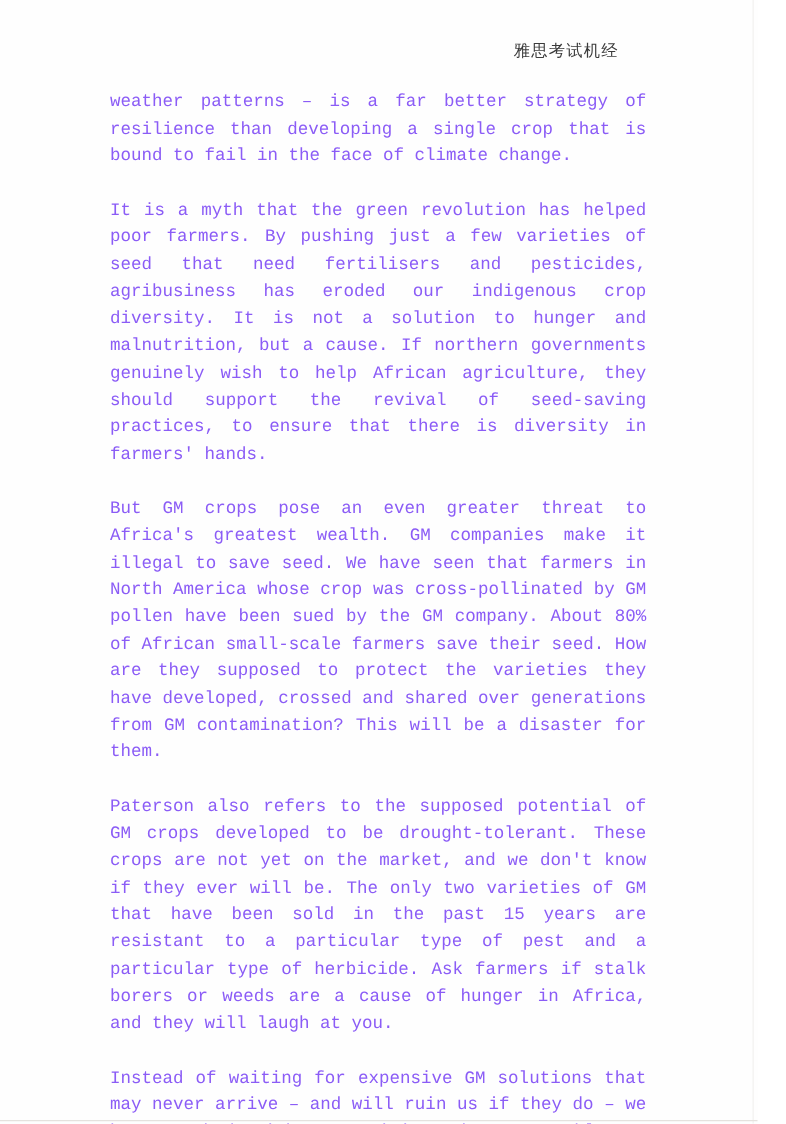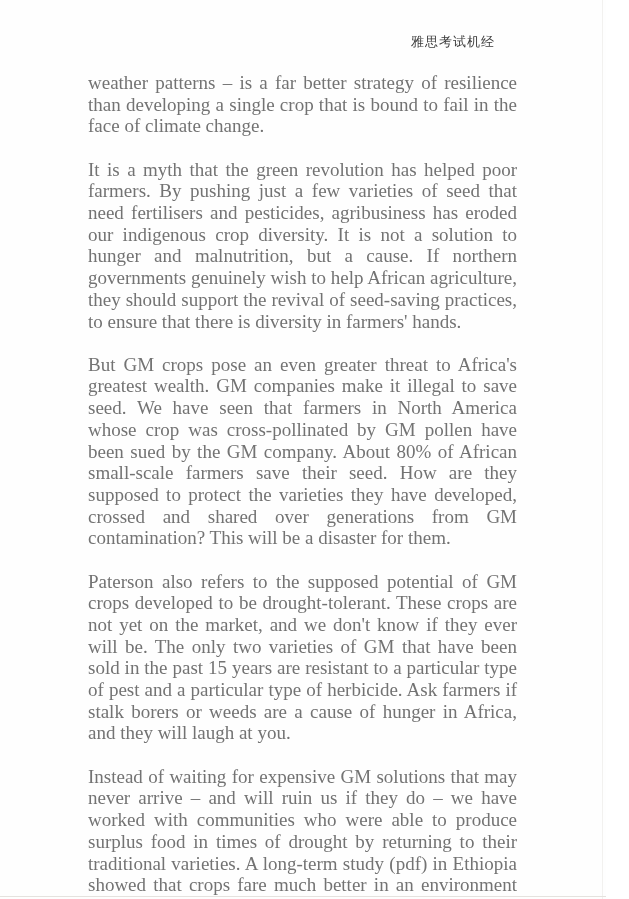--- a/index.html
+++ b/index.html
@@ -29,24 +29,25 @@
     font-size: 13px;
     letter-spacing: 1px;
     color: #3b3b3b;
     line-height: 17px;
   }
   .doc-body {
     padding: 22px 89px 0 88px;
   }
   .doc-body p {
     margin: 0 0 21.5px 0;
-    font-size: 19px;
+    font-size: 14px;
     line-height: 21.7px;
     text-align: justify;
-    color: #737373;
+    color: #8b5cf6;
+    font-family: Liberation Mono, monospace;
   }
   
   .doc-body p.continued {
     text-align-last: justify;
   }
   
   .edge-bottom {
     position: absolute;
     left: 0;
     right: 0;

